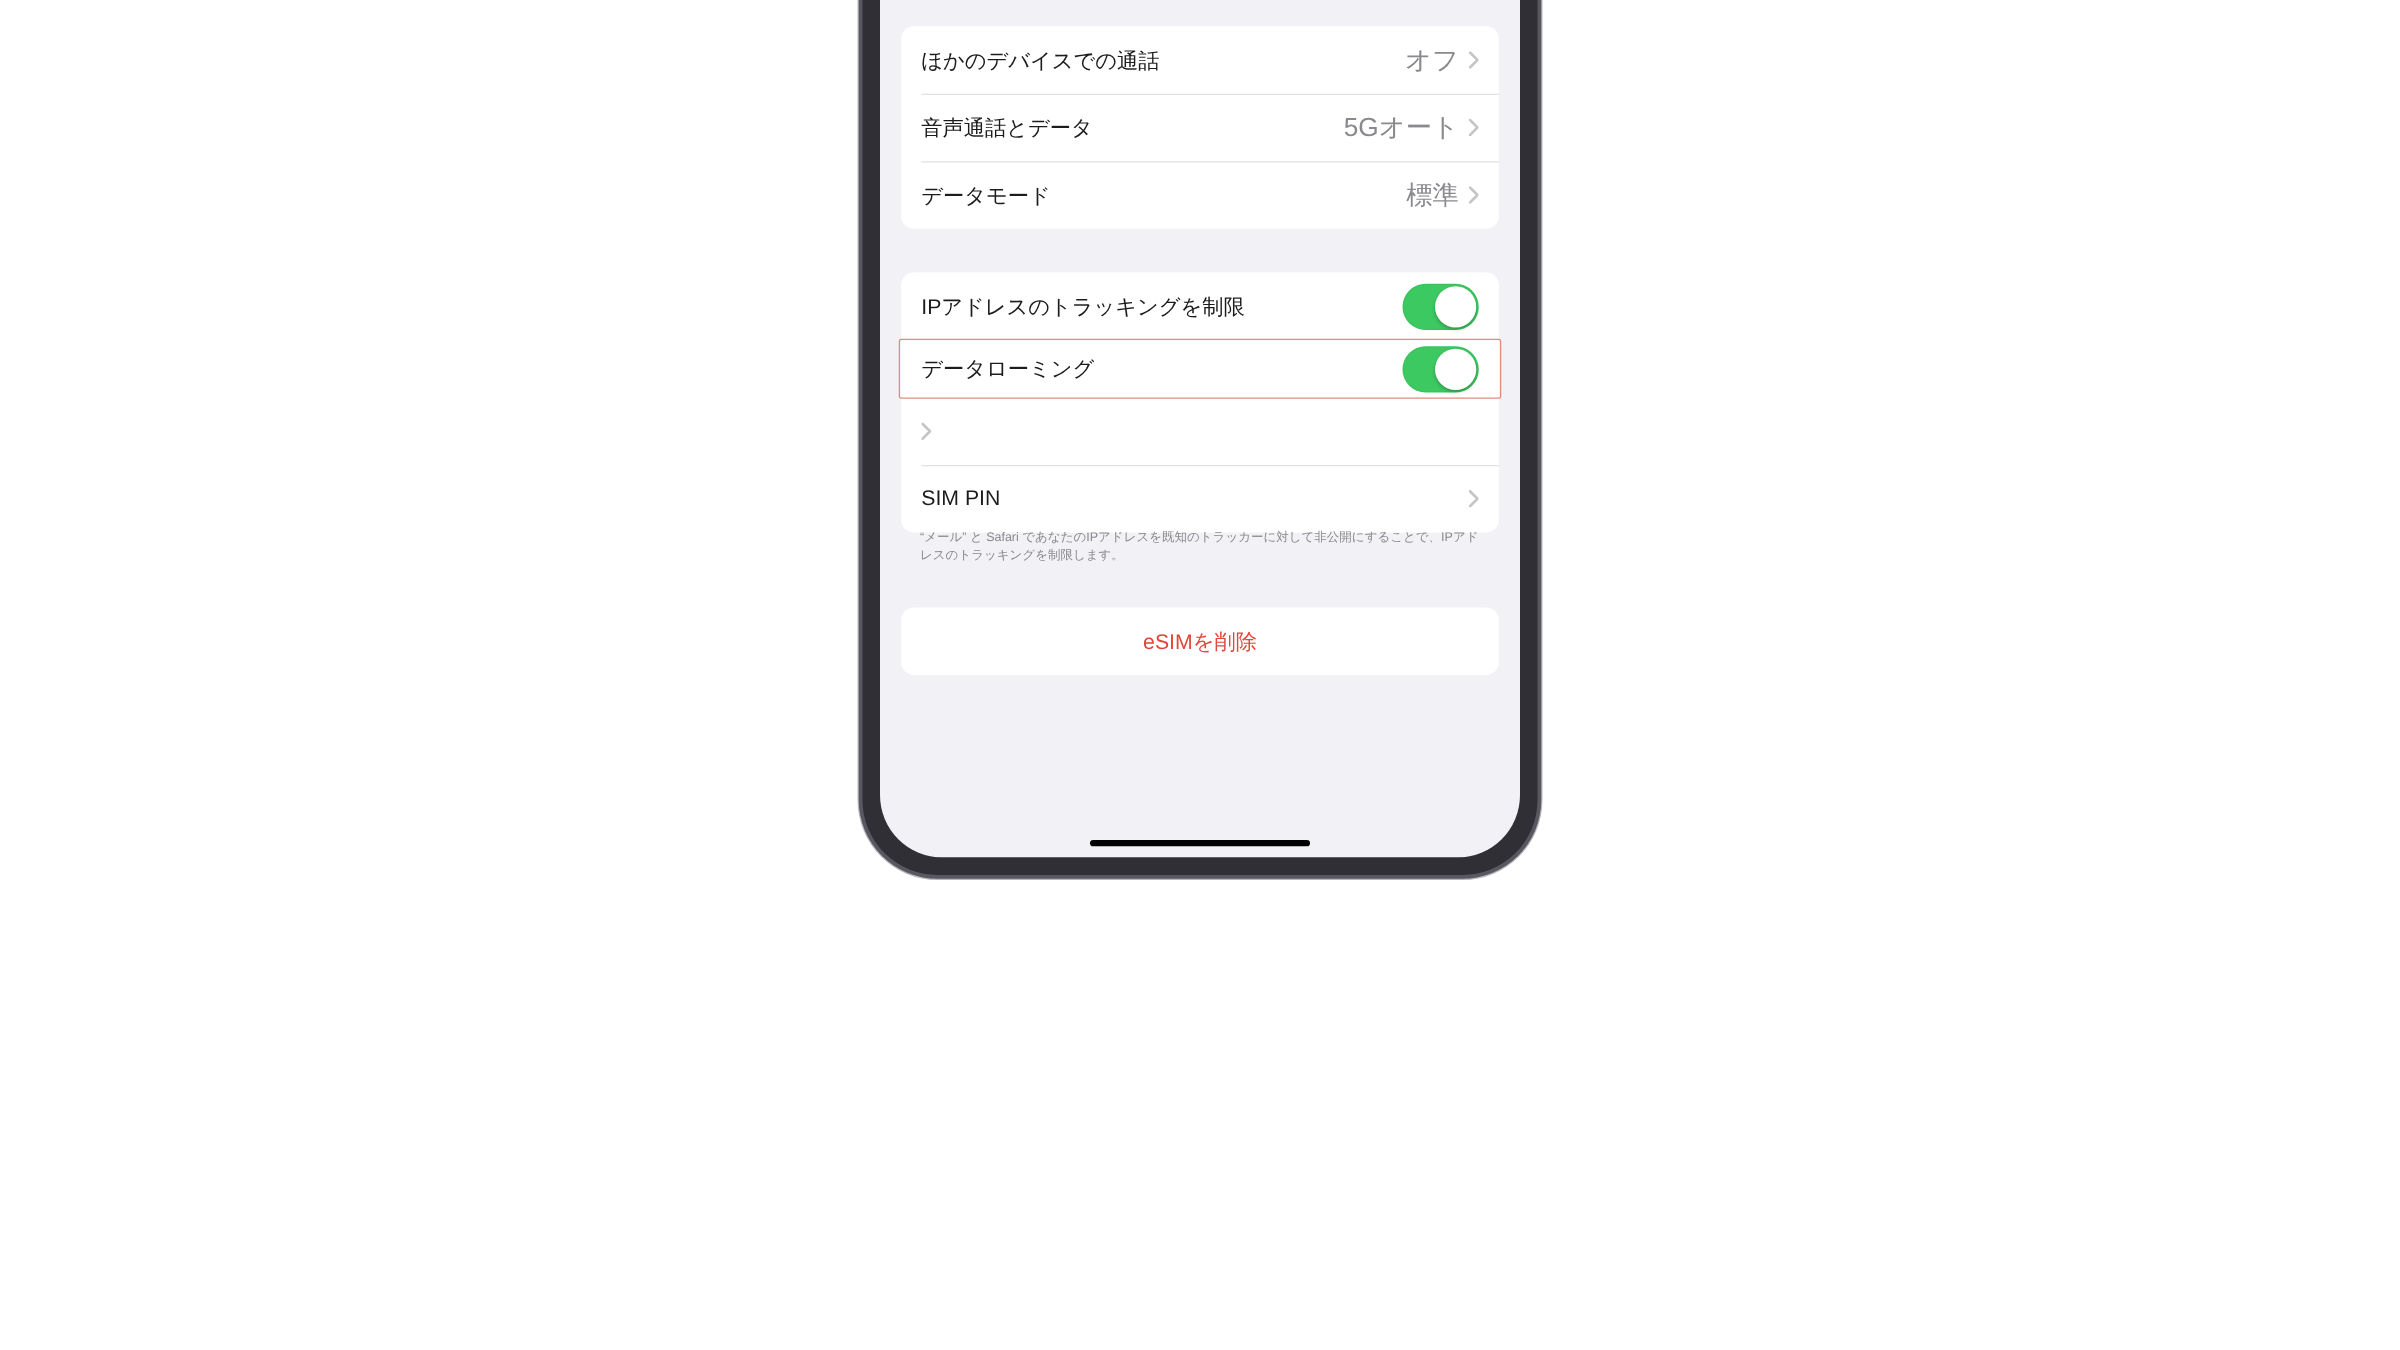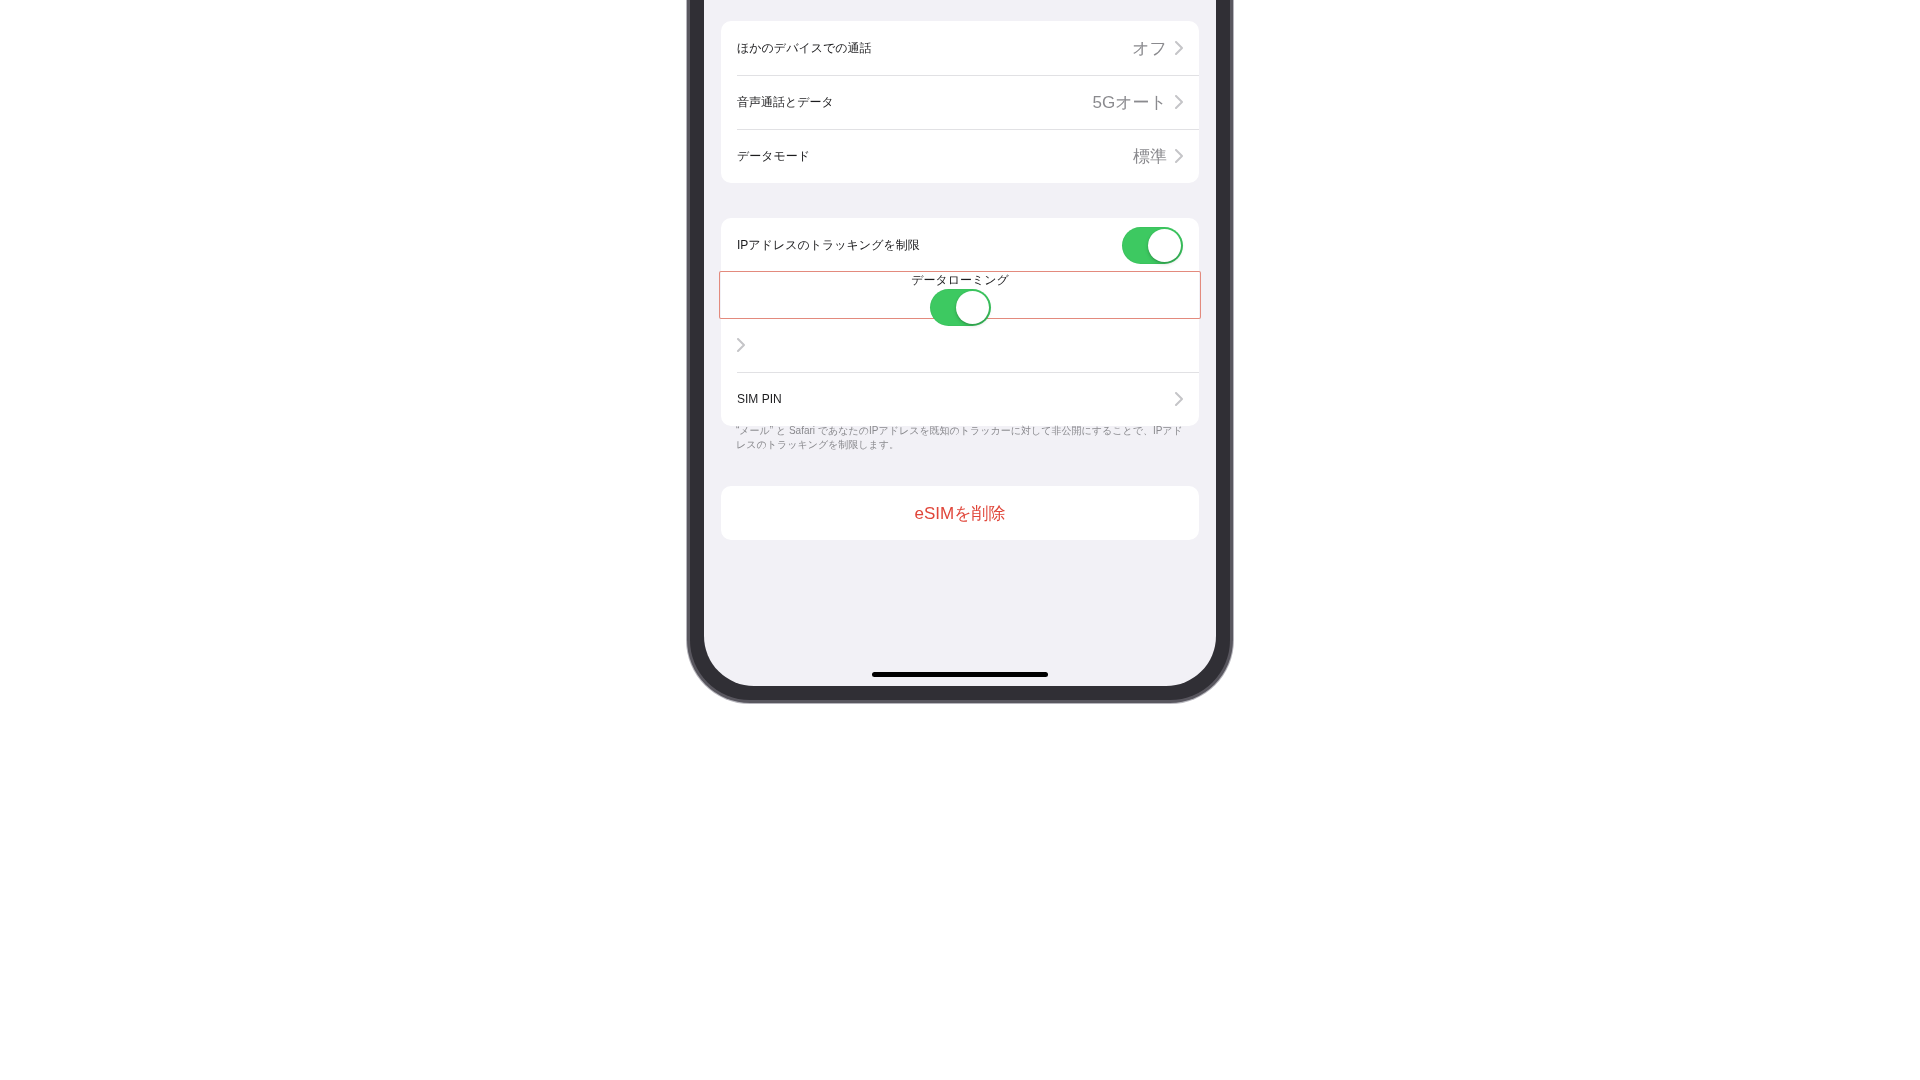--- a/index.html
+++ b/index.html
@@ -59,32 +59,31 @@
       background: #e1e1e4;
     }
     .row.highlight {
       height: 46px;
       box-shadow: 0 0 0 1px #e38a7d;
       border-radius: 1px;
       z-index: 2;
       margin: 0 -1px;
       padding-left: 17px;
       padding-right: 17px;
-      flex-direction: column;
     }
     .row.highlight::before { display: none; }
     .row.highlight + .row::before { display: none; }
     .label {
       flex: 1;
-      font-size: 12px;
+      font-size: 17px;
       color: #1c1c1e;
       letter-spacing: 0;
     }
     .value {
-      font-size: 17px;
+      font-size: 21px;
       color: #8a8a8e;
       margin-right: 8px;
       text-align: right;
     }
     .chev {
       width: 8px;
       height: 14px;
       flex-shrink: 0;
     }
     .chev svg { display: block; }

